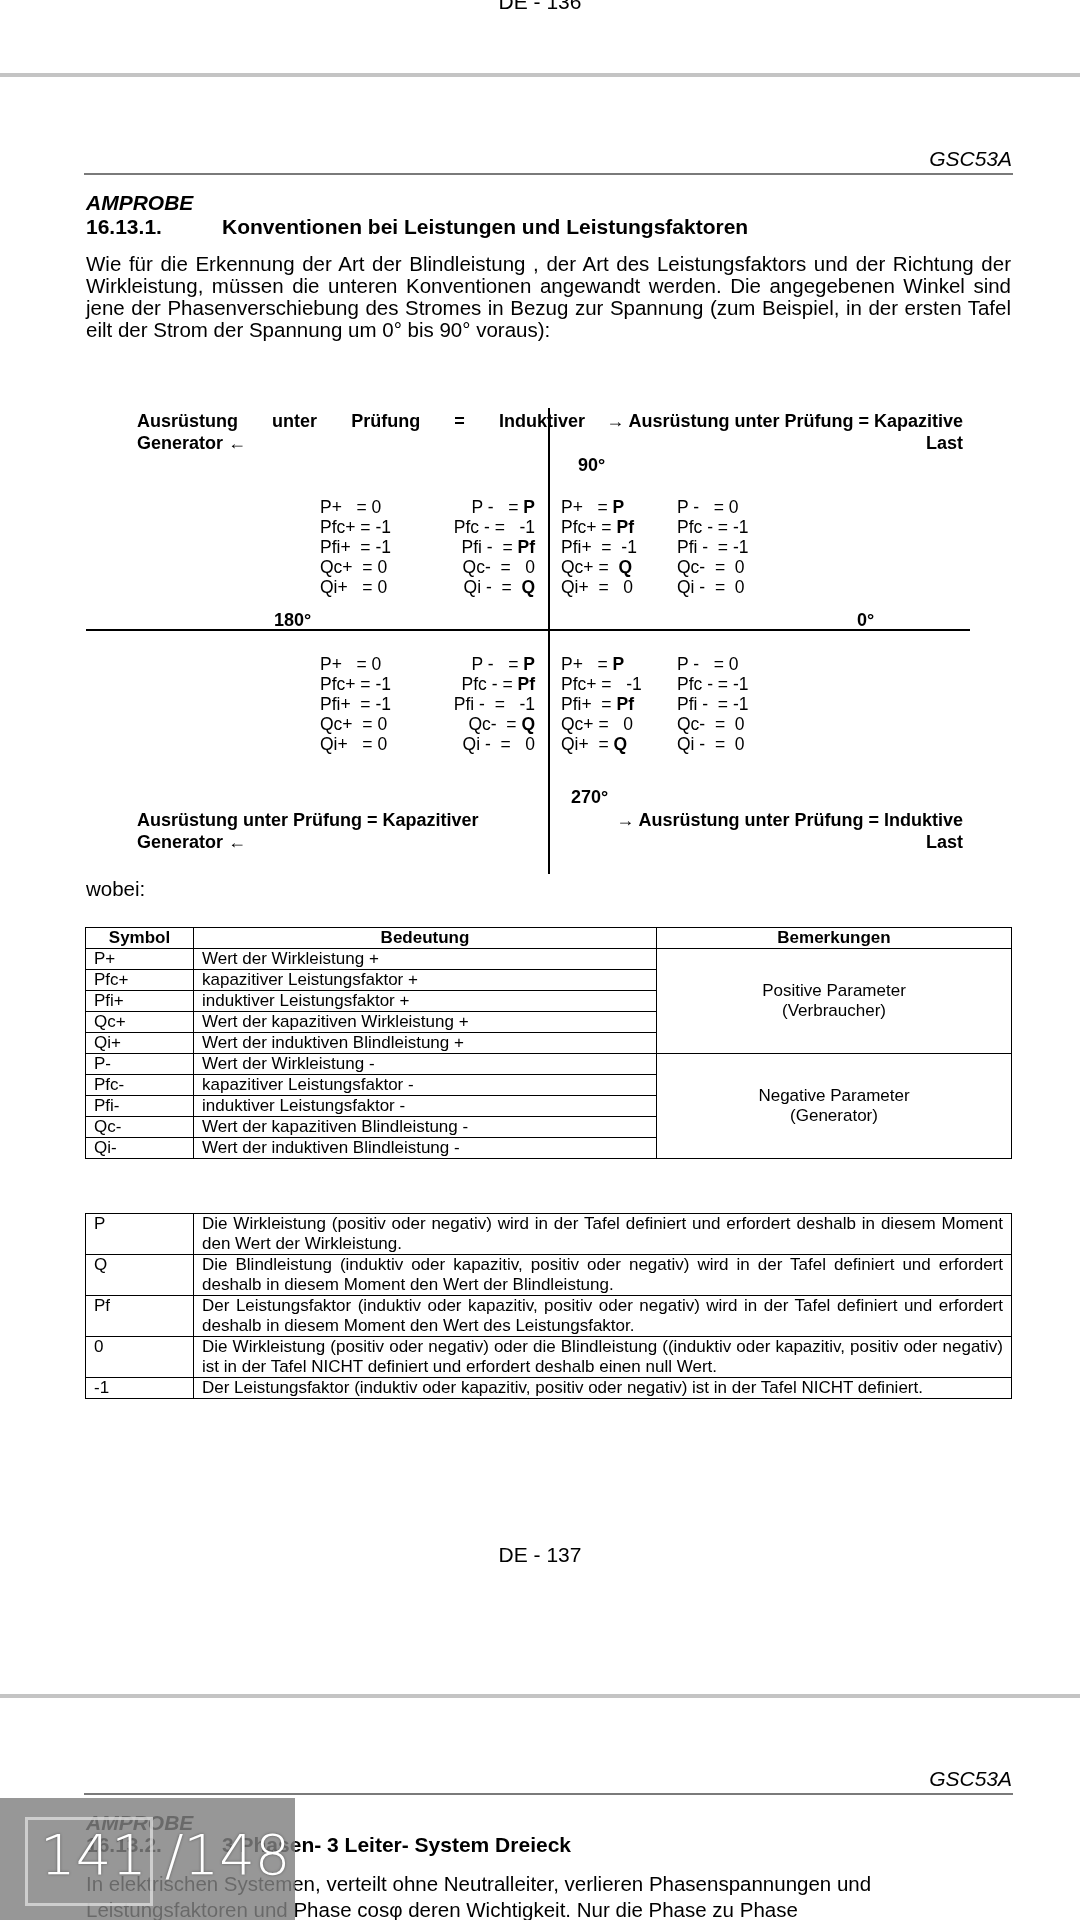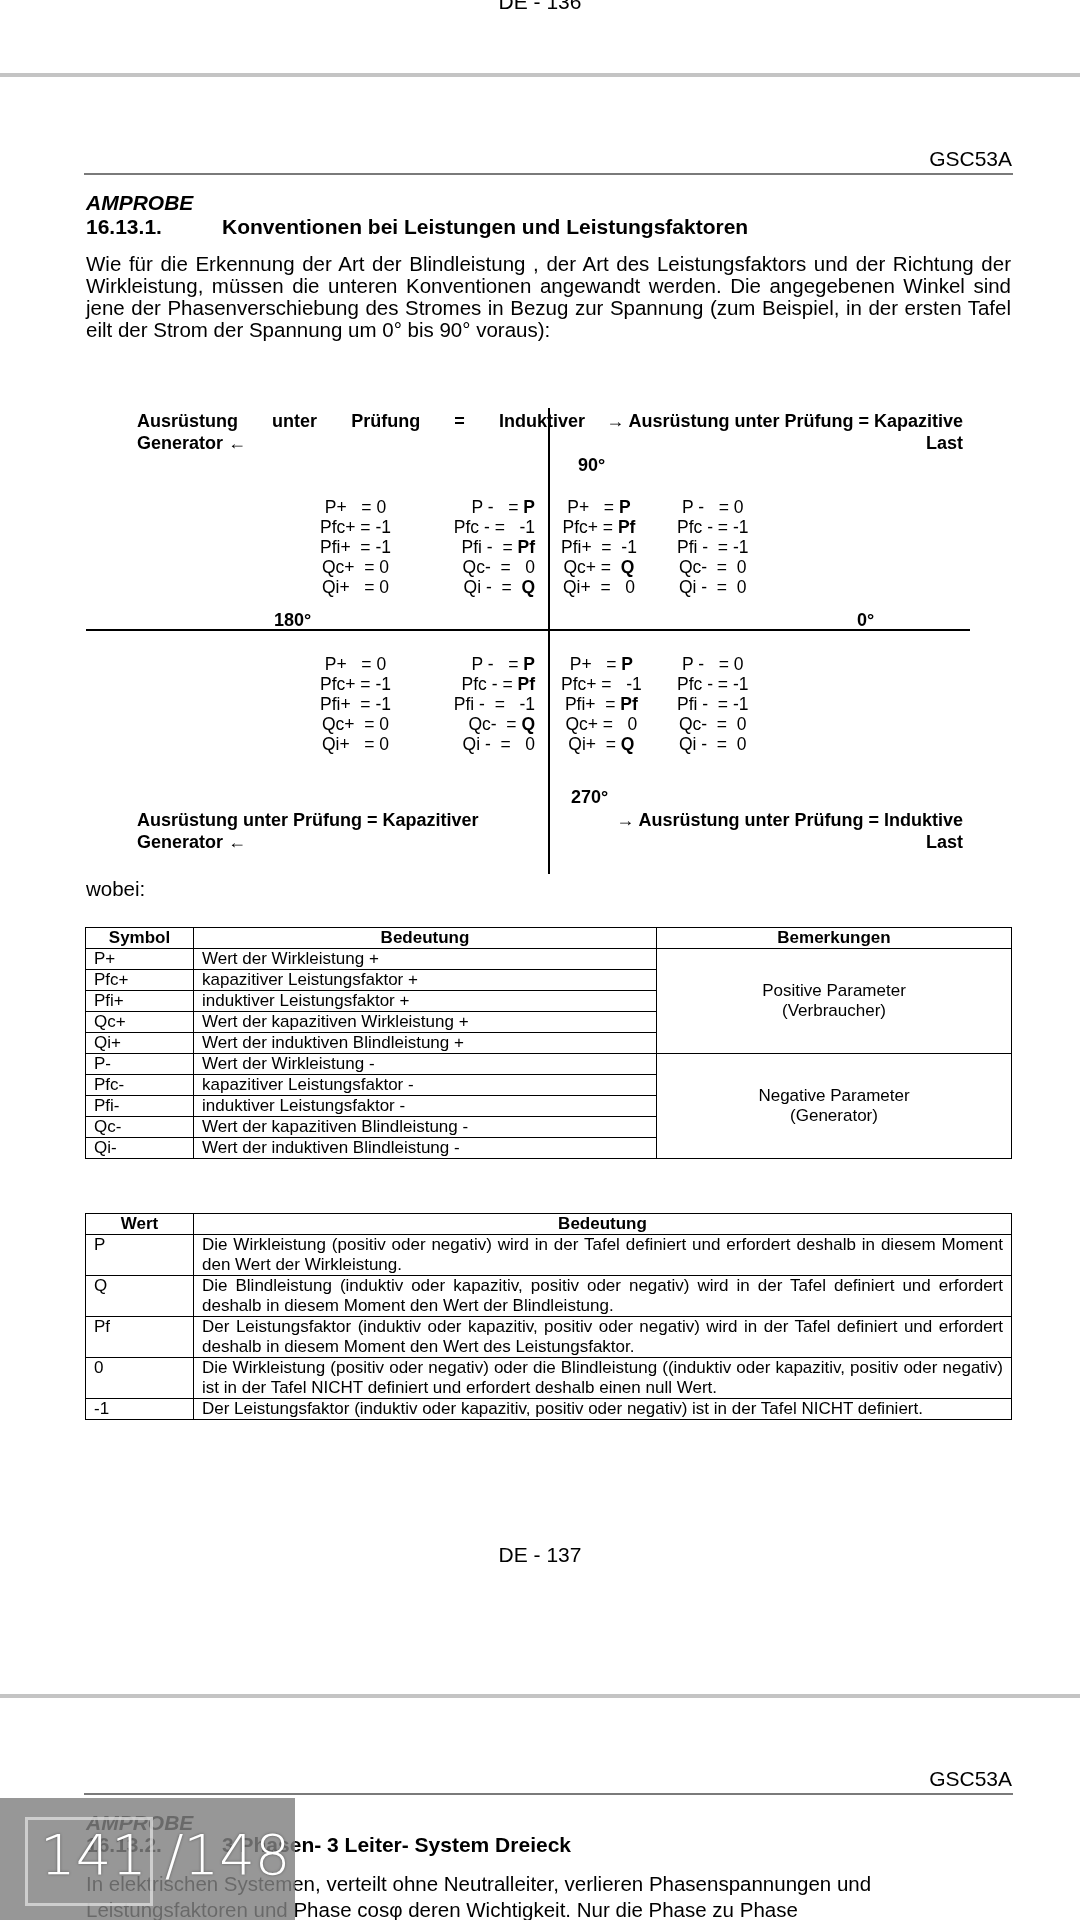--- a/index.html
+++ b/index.html
@@ -2,28 +2,28 @@
 <html><head>
 <meta charset="utf-8">
 <style>
   html, body { margin:0; padding:0; background:#fff; }
   body { width:1080px; height:1920px; position:relative; overflow:hidden;
          font-family:"Liberation Sans", sans-serif; color:#000; }
   .abs { position:absolute; }
   .pagenum { font-size:21px; text-align:center; width:1080px; left:0; }
   .sep { left:0; width:1080px; height:4px; background:#c4c4c4; }
   .hdr-brand { font-size:21px; font-weight:bold; font-style:italic;margin-top:44px; }
-  .hdr-model { font-size:21px; }
+  .hdr-model { font-size:21px;font-style:italic; }
   .hdr-line { height:2px; background:#7a7a7a; }
   .h2 { font-size:21px; font-weight:bold; }
   .para { font-size:20.5px; line-height:22px; text-align:justify; width:925px; left:86px; }
   .diag-label { font-size:18px; font-weight:bold; line-height:22px;margin-left:44px; }
   .vline { width:1.5px; background:#000; }
   .hline { height:2px; background:#000; }
-  .quad { font-size:17.5px; line-height:20px;text-align:center; }
+  .quad { font-size:17.5px; line-height:20px; }
   .quad .r { white-space:pre; display:block; }
   .quad b { font-weight:bold; }
   table.t { border-collapse:collapse; font-size:17px; position:absolute; }
   table.t th, table.t td { border:1.5px solid #000; padding:0 8px; vertical-align:top; }
   table.t th { font-weight:bold; text-align:center; line-height:20px; }
   table.t td { line-height:20px; }
   .center { text-align:center; vertical-align:middle !important; }
   .jt { text-align:justify; }
   .overlay { left:0; top:1798px; width:295px; height:122px; background:rgba(128,128,128,0.82); }
   .overlay-box { left:25px; top:1817px; width:122px; height:83px; border:3px solid rgba(220,220,220,0.8); }
@@ -188,24 +188,20 @@
       </tr>
 </tbody>
   </table>
 
 <table class="t" style="left:85px; top:1213px; width:927px;">
   <colgroup>
       <col style="width:108px">
       <col>
     </colgroup>
   <tbody>
-      <tr>
-    <th>Wert</th>
-    <th>Bedeutung</th>
-  </tr>
   <tr>
         <td>P</td>
         <td class="jt">Die Wirkleistung (positiv oder negativ) wird in der Tafel definiert und erfordert deshalb in diesem Moment den Wert der Wirkleistung.</td>
       </tr>
   <tr>
         <td>Q</td>
         <td class="jt">Die Blindleistung (induktiv oder kapazitiv, positiv oder negativ) wird in der Tafel definiert und erfordert deshalb in diesem Moment den Wert der Blindleistung.</td>
       </tr>
   <tr>
         <td>Pf</td>

